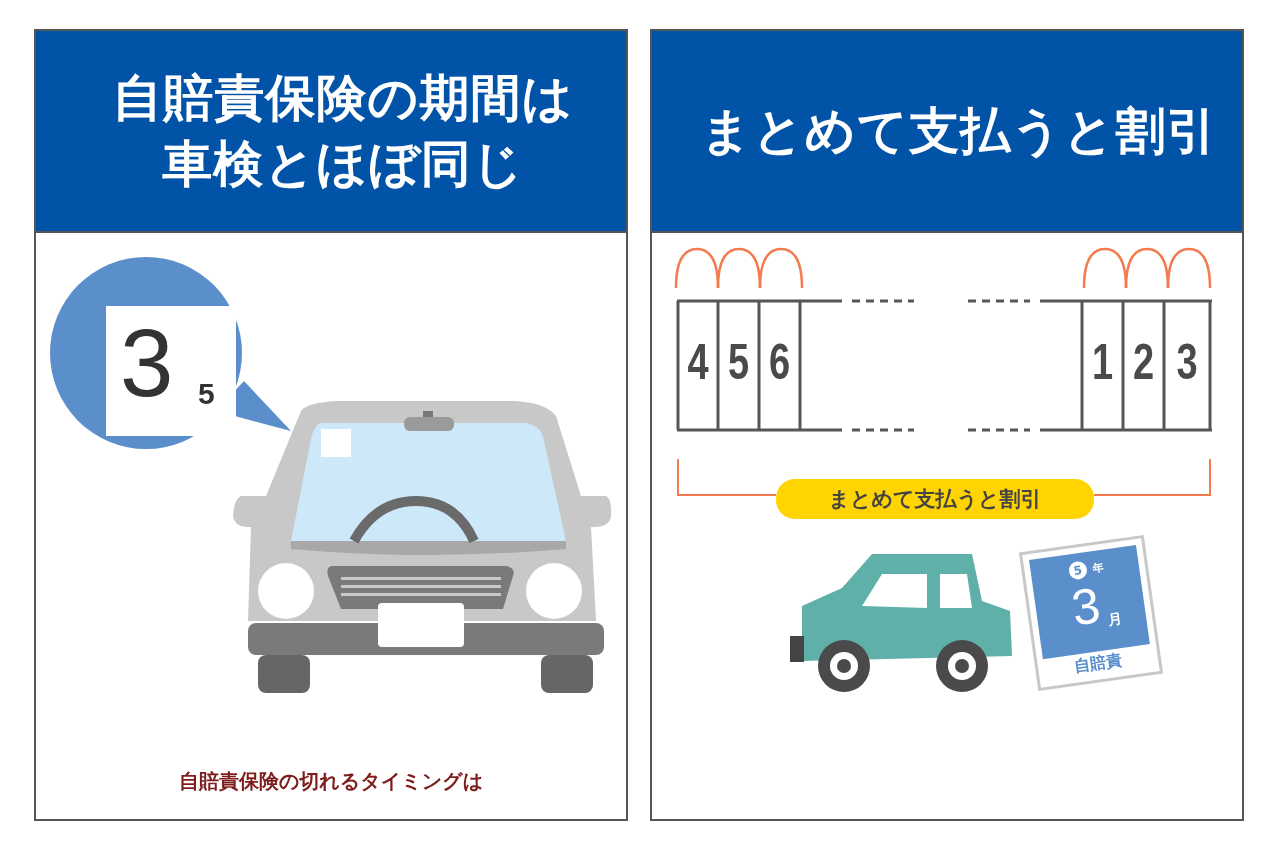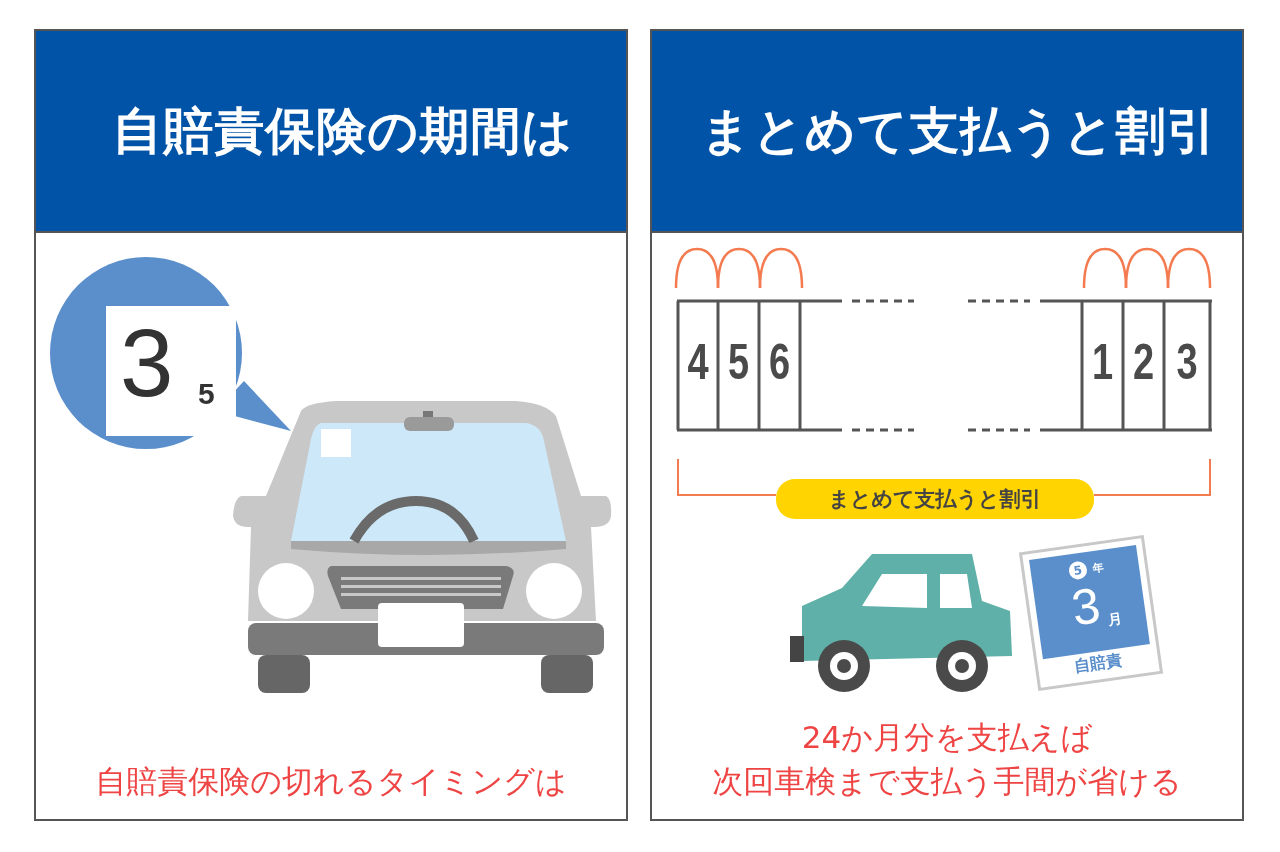--- a/index.html
+++ b/index.html
@@ -4,33 +4,34 @@
 <style>
   html, body { margin:0; padding:0; }
   body { width:1280px; height:852px; background:#ffffff; position:relative; overflow:hidden;
          font-family:"DejaVu Sans", sans-serif; }
   .panel { position:absolute; top:29px; width:594px; height:792px; border:2px solid #555555; box-sizing:border-box; background:#fff; }
   .panel.left { left:34px; }
   .panel.right { left:650px; }
   .header { position:absolute; left:0; top:0; right:0; height:200px; background:#0053a6; border-bottom:2px solid #555;
             display:flex; flex-direction:column; align-items:center; justify-content:center; color:#fff;
             font-weight:bold; font-size:50px; line-height:66px; letter-spacing:1px;padding-left:24px; }
-  .caption { position:absolute; left:0; right:0; bottom:16px; text-align:center; color:#ef4444; font-weight:normal;
-             font-size:31px; line-height:44px; }
+  .caption { position:absolute; left:0; right:0; bottom:16px; text-align:center; color:#7f1d1d; font-weight:bold;
+             font-size:20px; line-height:44px; }
   .caption div { white-space:nowrap; }
   svg { position:absolute; }
   .discount { position:absolute; left:124px; top:448px; width:318px; height:40px; background:#ffd400;
               color:#444; font-weight:bold; font-size:21px; line-height:40px; text-align:center;border-radius:19px; }
 </style>
 </head>
 <body>
 
 <div class="panel left">
   <div class="header">
     <div>自賠責保険の期間は</div>
+    <div>車検とほぼ同じ</div>
   </div>
 
   <svg style="left:0;top:200px;" width="594" height="480" viewBox="0 0 594 480">
 
     <circle cx="110" cy="122" r="96" fill="#5b8fcc"></circle>
     <polygon points="180,180 255,200 208,150" fill="#5b8fcc"></polygon>
 
     <path d="M265,180 Q270,172 300,170 L480,170 Q510,172 520,185 L545,265 L570,265 Q576,268 575,285 Q574,295 560,296 L555,296 L560,390 L212,390 L215,296 L210,296 Q198,295 197,285 Q198,268 205,265 L230,265 Z" fill="#c8c8c8"></path>
 
     <path d="M285,192 L490,192 Q505,194 508,210 L530,310 L283,310 L255,310 L275,208 Q278,194 285,192 Z" fill="#cde8f8"></path>
@@ -139,17 +140,13 @@
   <div style="position:absolute;left:376px;top:512px;width:126px;height:140px;background:#fff;border:3px solid #c8c8c8;transform:rotate(-8deg);box-sizing:border-box;">
     <div style="position:absolute;left:6px;top:6px;right:6px;height:100px;background:#5b8fcc;">
       <span style="position:absolute;left:38px;top:8px;width:18px;height:18px;border-radius:50%;background:#fff;color:#5b8fcc;font-size:12px;font-weight:bold;text-align:center;line-height:18px;">5</span>
       <span style="position:absolute;left:62px;top:10px;color:#fff;font-size:11px;font-weight:bold;">年</span>
       <span style="position:absolute;left:36px;top:24px;color:#fff;font-size:50px;font-family:'Liberation Sans',sans-serif;line-height:60px;">3</span>
       <span style="position:absolute;left:70px;top:62px;color:#fff;font-size:14px;font-weight:bold;">月</span>
     </div>
     <span style="position:absolute;left:0;right:0;top:108px;text-align:center;color:#5b8fcc;font-size:16px;font-weight:bold;">自賠責</span>
   </div>
 
-  <div class="caption">
-    <div>24か月分を支払えば</div>
-    <div>次回車検まで支払う手間が省ける</div>
-  </div>
 </div>
 
 </body></html>

